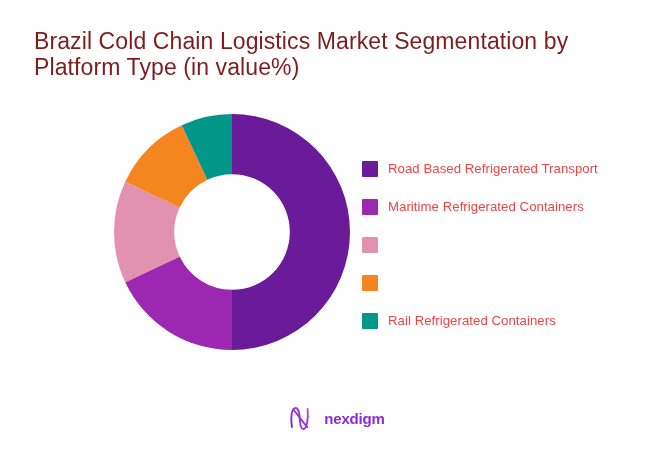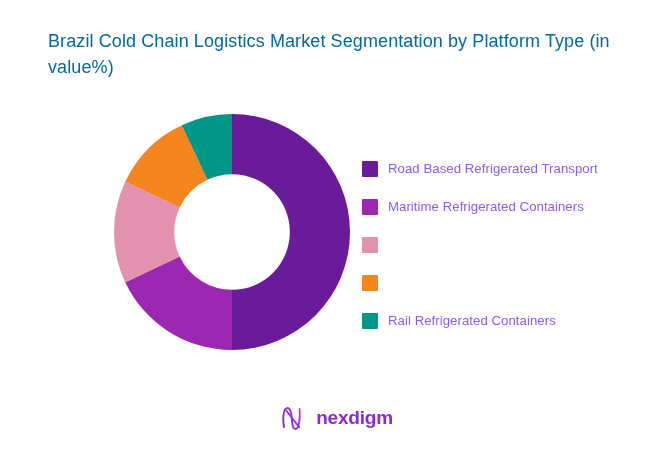--- a/index.html
+++ b/index.html
@@ -19,26 +19,25 @@
   #page-root {
     position: absolute;
     inset: 0;
     background: #ffffff;
   }
   .chart-title {
     position: absolute;
     left: 34px;
     top: 28px;
     width: 600px;
-    font-size: 18px;
+    font-size: 23px;
     line-height: 26px;
     font-weight: 400;
-    color: #0369a1;
+    color: #7f1d1d;
     letter-spacing: 0.1px;
-    margin-left: 14px;
   }
   .donut-wrap {
     position: absolute;
     left: 114px;
     top: 114px;
     width: 236px;
     height: 236px;
   }
   .donut-wrap svg {
     display: block;
@@ -62,41 +61,41 @@
   .legend-swatch {
     width: 16px;
     height: 16px;
     flex: 0 0 16px;
     border-radius: 1px;
   }
   .legend-label {
     margin-left: 10px;
     font-size: 13.2px;
     line-height: 16px;
-    color: #8b5cf6;
+    color: #ef4444;
     white-space: nowrap;
     letter-spacing: 0.05px;
   }
   .brand {
     position: absolute;
     left: 0;
     right: 0;
     top: 404px;
     display: flex;
     align-items: center;
     justify-content: center;
   }
   .brand-mark {
     width: 30px;
     height: 28px;
     flex: 0 0 30px;
   }
   .brand-name {
     margin-left: 7px;
-    font-size: 19px;
+    font-size: 15px;
     font-weight: 700;
     letter-spacing: -0.2px;
     color: #8B2BD6;
   }
 </style>
 </head>
 <body>
 
 <div id="page-root">
 

